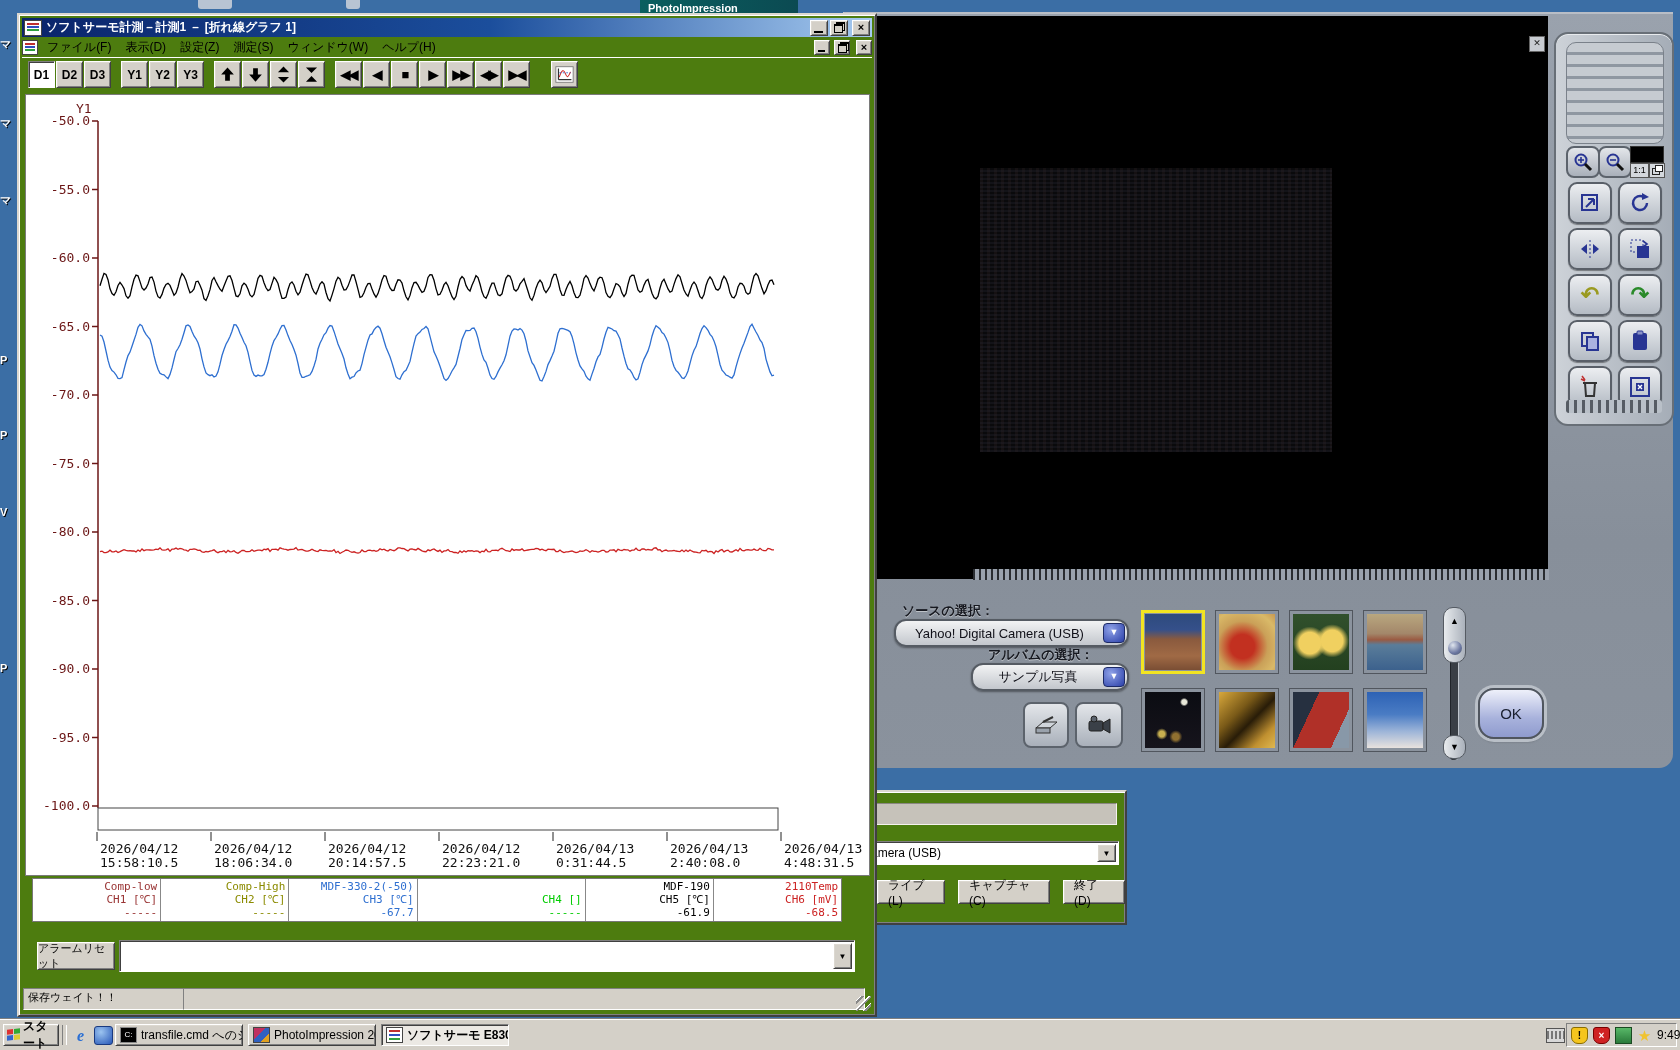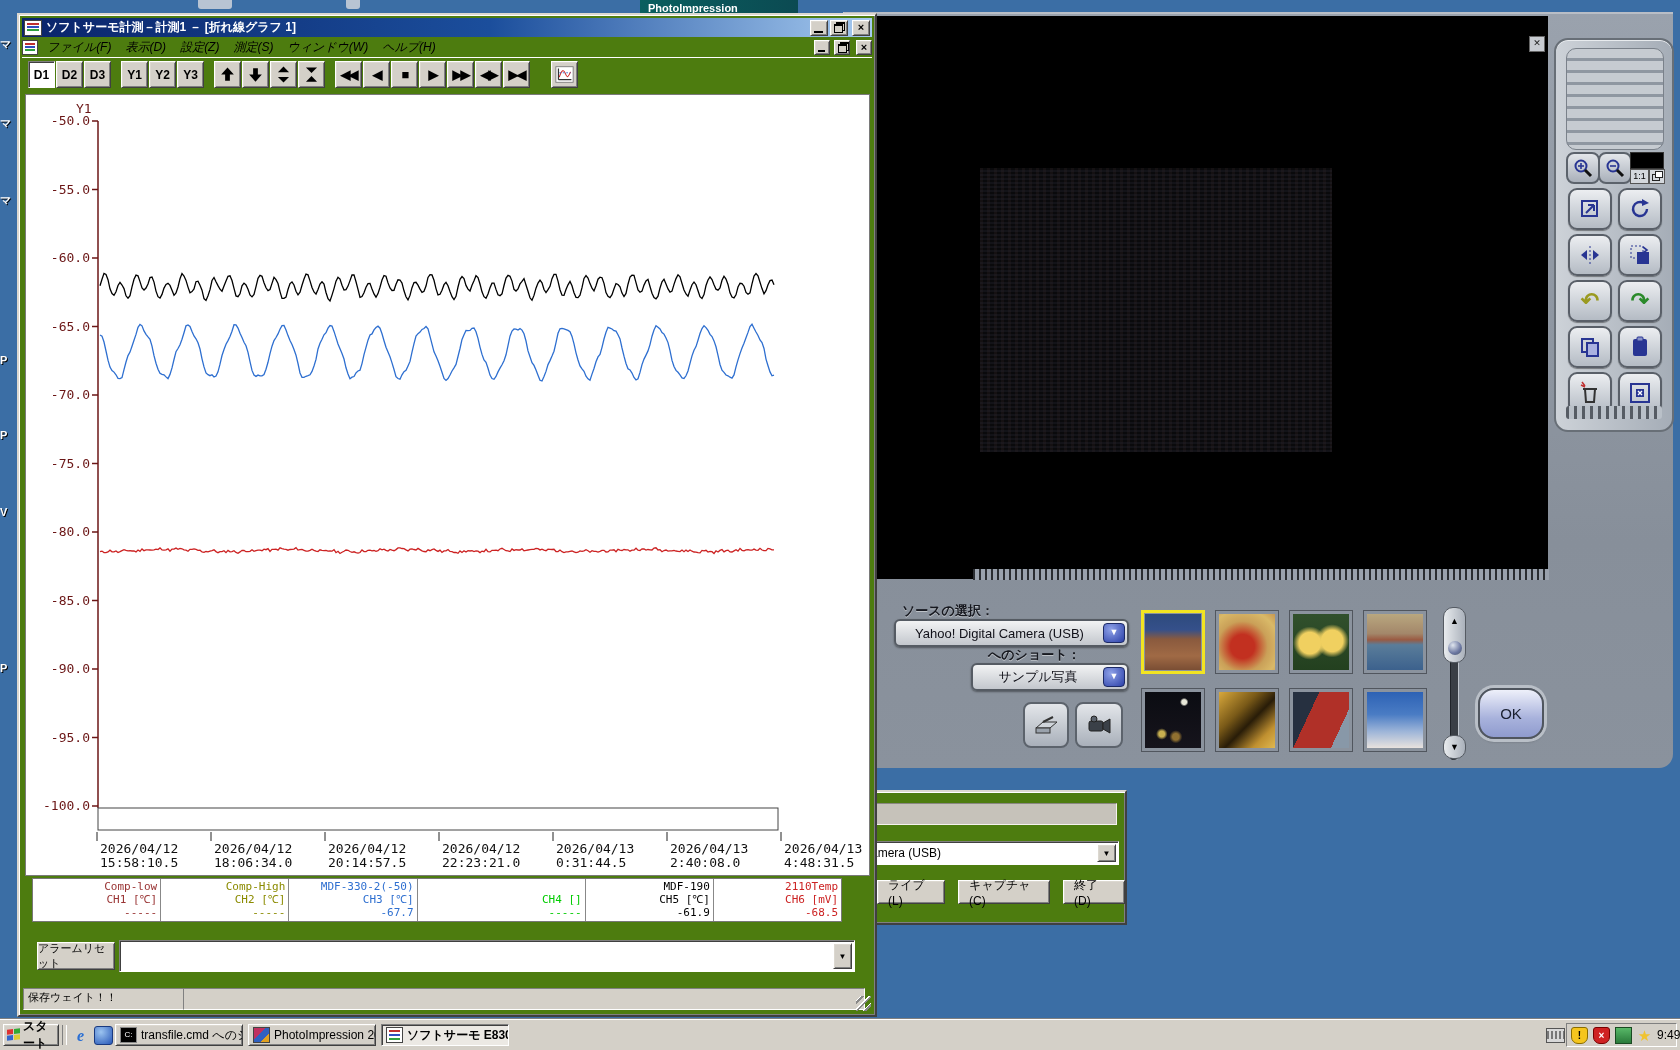--- a/index.html
+++ b/index.html
@@ -23,21 +23,21 @@
   .app-icon i:nth-child(2){top:5px;background:#3050c0;}
   .app-icon i:nth-child(3){top:8px;background:#30a040;}
   .cap-btn{width:16px;height:14px;margin-left:2px;position:relative;
     font-size:9px;line-height:12px;text-align:center;color:#000;}
   .cap-btn.minimize::after{content:"";position:absolute;left:3px;right:4px;bottom:2px;height:2px;background:#000;}
   .cap-btn.restore::after{content:"";position:absolute;left:3px;top:3px;width:7px;height:6px;border:1px solid #000;border-top-width:2px;background:#d4d0c8;}
   .cap-btn.restore::before{content:"";position:absolute;left:5px;top:1px;width:7px;height:6px;border:1px solid #000;border-top-width:2px;}
   .cap-btn.close-x{font-size:11px;font-weight:bold;line-height:13px;}
   #mw-menubar{left:3px;top:24px;right:3px;height:17px;display:flex;align-items:center;
     font-size:12px;color:#000;gap:2px;}
-  .menu-item{padding:1px 7px;font-style:italic;}
+  .menu-item{padding:1px 7px;}
   .mdi-btn{width:14px;height:13px;margin-left:2px;position:relative;font-size:9px;line-height:11px;text-align:center;}
   #mw-toolbar{left:3px;top:42px;right:3px;height:33px;display:flex;align-items:center;
     padding-left:6px;border-top:1px solid #fff;}
   .tool-btn{width:25px;height:25px;display:flex;align-items:center;justify-content:center;
     font-size:12px;font-weight:bold;color:#000;margin-right:1px;}
   .tool-btn.pressed{border-color:#808080 #fff #fff #808080;box-shadow:inset 1px 1px 0 #404040;background:#fff;}
   .tool-btn svg{width:19px;height:19px;}
   .tool-btn .glyph{letter-spacing:-2px;font-size:13px;}
   .tgap{width:9px;}  .tgap-l{width:20px;}
   #graph-panel{left:6px;top:79px;width:843px;height:780px;background:#fff;border:1px solid #7a7a7a;}
@@ -64,21 +64,21 @@
     border-left:3px solid #c9cdd3;border-top:2px solid #b9bec6;border-radius:0 0 14px 14px;}
   #preview{left:8px;top:2px;width:694px;height:563px;background:#000;}
   #preview-noise{left:126px;top:152px;width:352px;height:284px;background-color:#0a0a0c;
     background-image:repeating-linear-gradient(0deg,rgba(42,42,55,.28) 0 2px,transparent 2px 4px),
       repeating-linear-gradient(90deg,rgba(60,42,42,.22) 0 3px,transparent 3px 7px);}
   #preview-close{left:683px;top:22px;width:14px;height:14px;background:#c8ccd2;border:1px solid #666;
     font-size:9px;line-height:12px;text-align:center;color:#222;}
   #ribs{left:127px;top:555px;width:576px;height:11px;
     background:repeating-linear-gradient(90deg,#2a2d31 0 2px,#9aa2ad 2px 6px);}
   .pi-label{font-size:13px;font-weight:bold;color:#16181f;text-shadow:0 1px 0 rgba(255,255,255,.45);}
-  .pill{background:linear-gradient(180deg,#f2f3f4,#c3c7cd);border:2px solid #555b63;border-radius:6px;
+  .pill{background:linear-gradient(180deg,#f2f3f4,#c3c7cd);border:2px solid #555b63;border-radius:12px;
     display:flex;align-items:center;font-size:13px;color:#101018;
     box-shadow:0 1px 2px rgba(0,0,0,.4);}
   .pill .pill-text{flex:1;text-align:center;white-space:nowrap;overflow:hidden;}
   .pill-arrow{width:20px;height:18px;margin-right:2px;border-radius:4px;flex:0 0 auto;
     background:radial-gradient(circle at 35% 30%,#8fa2e8,#2a3fa8);border:1px solid #1c2a66;
     color:#fff;font-size:9px;line-height:17px;text-align:center;}
   .mini-btn{background:linear-gradient(180deg,#e3e6ea,#a9b0ba);border:2px solid #5c636c;border-radius:8px;
     display:flex;align-items:center;justify-content:center;}
   #thumbs{left:289px;top:594px;width:310px;height:162px;}
   .thumb{position:absolute;width:64px;height:64px;border:1px solid #51565e;background:#8b939e;padding:3px;box-sizing:border-box;}
@@ -100,21 +100,21 @@
   #vscroll-track{left:604px;top:600px;width:8px;height:146px;background:#3a3f46;border-radius:4px;
     box-shadow:inset 1px 0 0 #20242a, 1px 0 0 #c0c6cd;}
   .scroll-cap{background:linear-gradient(90deg,#e8ebee,#aab1bb);border:1px solid #555b63;border-radius:10px;
     display:flex;flex-direction:column;align-items:center;justify-content:space-around;font-size:9px;color:#000;}
   .knob{width:14px;height:14px;border-radius:50%;background:radial-gradient(circle at 35% 30%,#dfe5ee,#6a7avoid 60%,#4a5668);}
   #ok-btn{left:632px;top:674px;width:62px;height:47px;border-radius:16px;
     background:linear-gradient(180deg,#eef0fa,#a8b2dc 60%,#8f9bce);border:2px solid #4f555e;
     box-shadow:0 0 0 3px #b9bfc7, 0 2px 3px rgba(0,0,0,.5);
     display:flex;align-items:center;justify-content:center;font-size:15px;color:#1a2030;}
   
-  #tool-panel{left:708px;top:24px;width:116px;height:390px;border-radius:14px;
+  #tool-panel{left:708px;top:18px;width:116px;height:390px;border-radius:14px;
     background:linear-gradient(90deg,#cdd2d8,#a5adb7);border:2px solid #686f77;
     box-shadow:inset 0 1px 0 #e8ebee;}
   #grille{left:10px;top:8px;width:96px;height:100px;border-radius:10px;border:1px solid #7a818a;
     background:repeating-linear-gradient(180deg,#c6cbd1 0 9px,#8f97a1 9px 12px);}
   .zoom-btn{width:30px;height:28px;}
   .zoom-btn svg{width:20px;height:20px;}
   #lcd{left:74px;top:112px;width:32px;height:15px;background:#000;border:1px solid #333;}
   #ratio-box{left:74px;top:129px;width:17px;height:13px;background:#d4d8dd;border:1px solid #555;
     font-size:9px;line-height:12px;text-align:center;color:#000;}
   #cascade-icon{left:93px;top:129px;width:14px;height:13px;background:#d4d8dd;border:1px solid #555;position:absolute;}
@@ -200,21 +200,21 @@
       <div id="preview-noise" class="abs"></div>
     </div>
     <div id="preview-close" class="abs">✕</div>
     <div id="ribs" class="abs"></div>
 
     <div class="abs pi-label" style="left:56px;top:588px;">ソースの選択：</div>
     <div class="abs pill" style="left:48px;top:605px;width:231px;height:24px;">
       <span class="pill-text">Yahoo! Digital Camera (USB)</span>
       <span class="pill-arrow">▼</span>
     </div>
-    <div class="abs pi-label" style="left:142px;top:632px;">へのショート：</div>
+    <div class="abs pi-label" style="left:142px;top:632px;">アルバムの選択：</div>
     <div class="abs pill" style="left:125px;top:649px;width:154px;height:24px;">
       <span class="pill-text">サンプル写真</span>
       <span class="pill-arrow">▼</span>
     </div>
 
     <div class="abs mini-btn" style="left:177px;top:688px;width:42px;height:42px;">
       <svg width="26" height="22" viewBox="0 0 26 22">
         <polygon points="3,14 10,8 24,8 17,14" fill="#cfd4da" stroke="#333"></polygon>
         <rect x="3" y="14" width="14" height="5" fill="#9aa2ac" stroke="#333"></rect>
         <line x1="10" y1="8" x2="20" y2="3" stroke="#333" stroke-width="2"></line>

